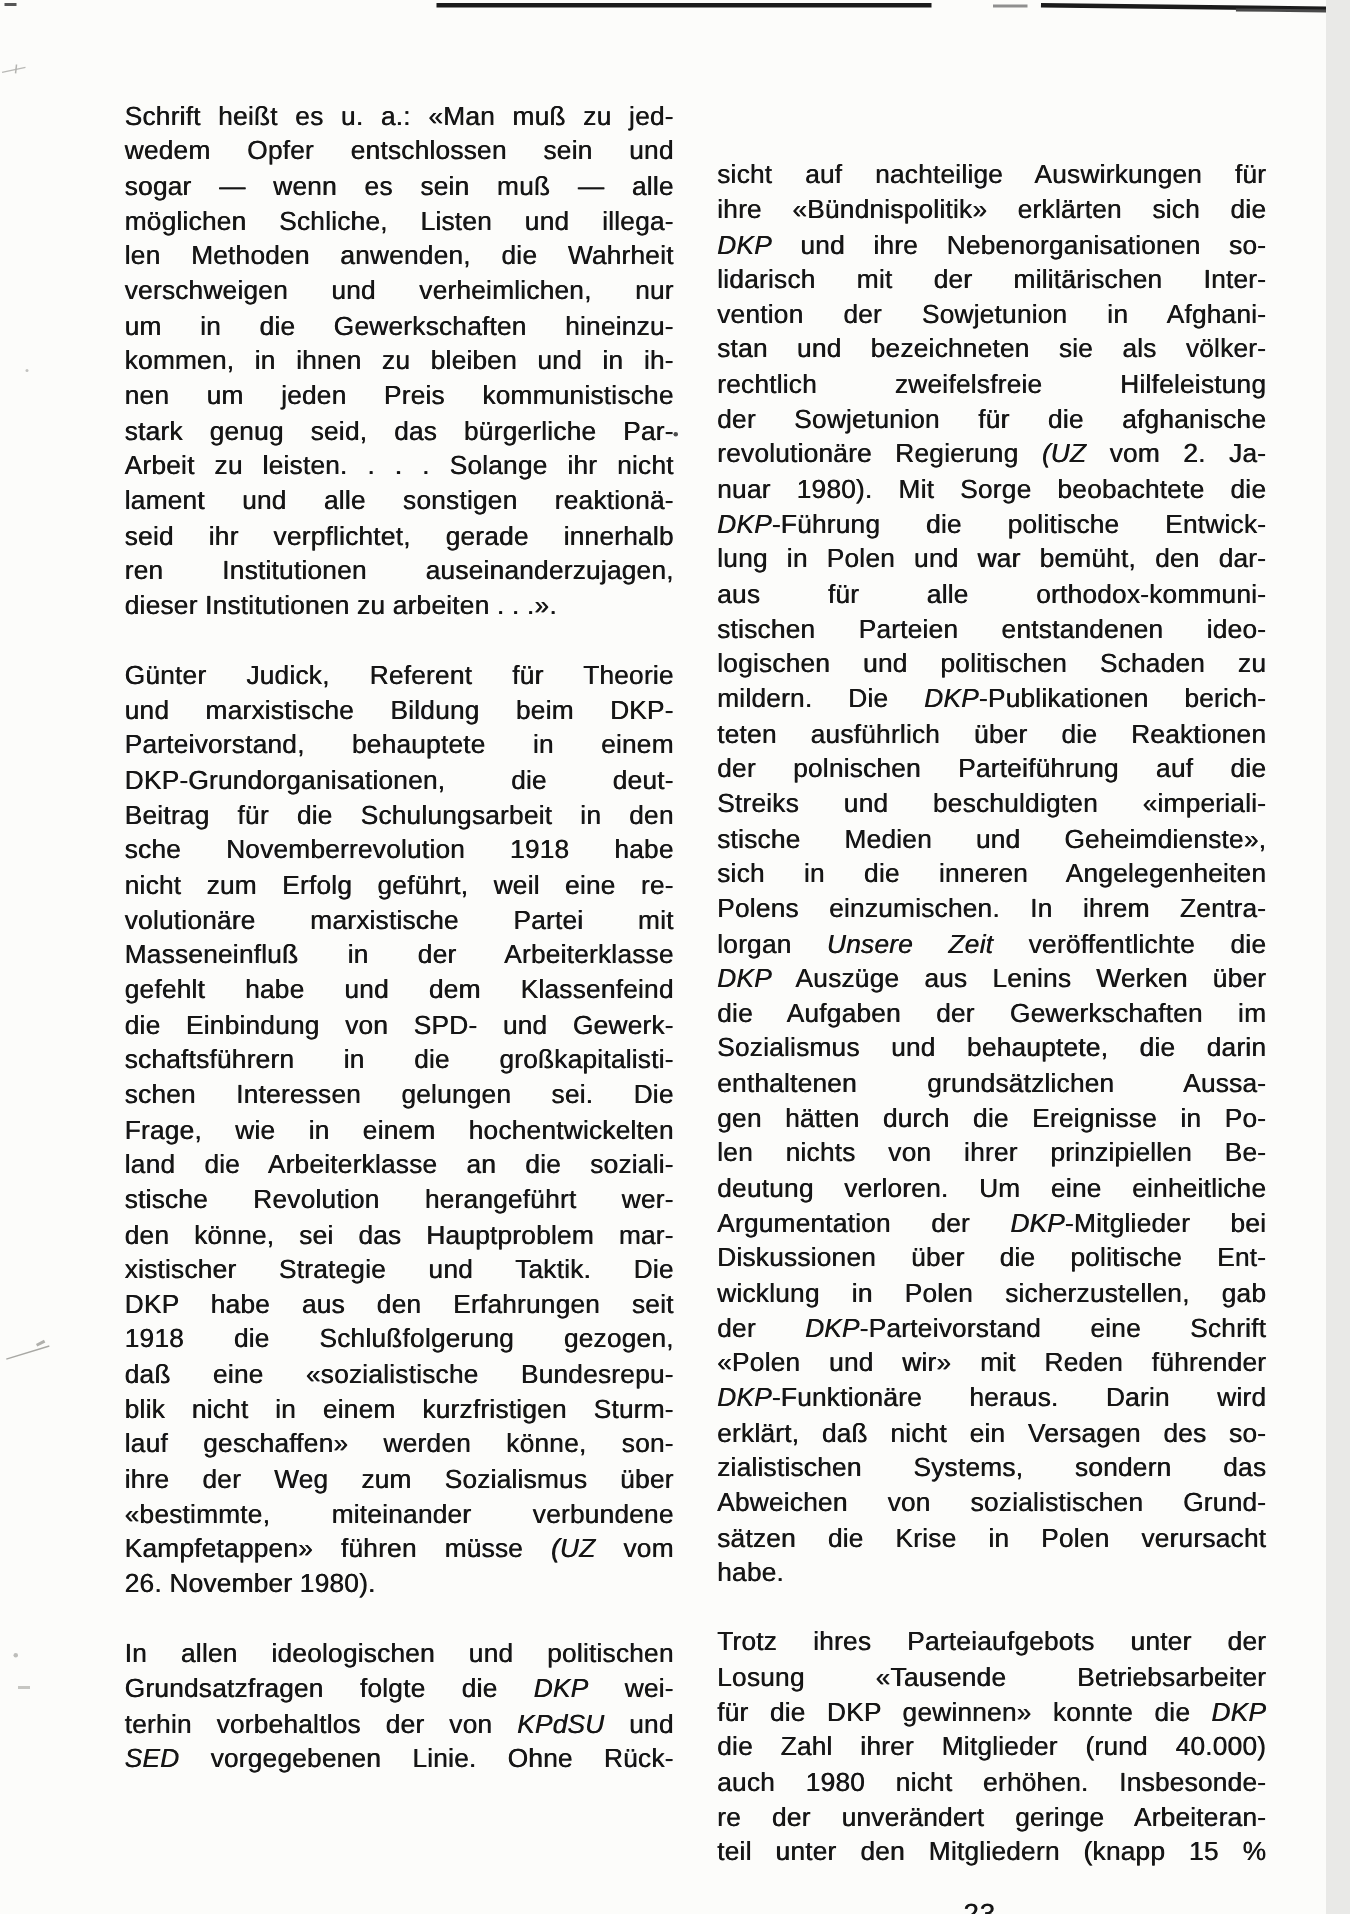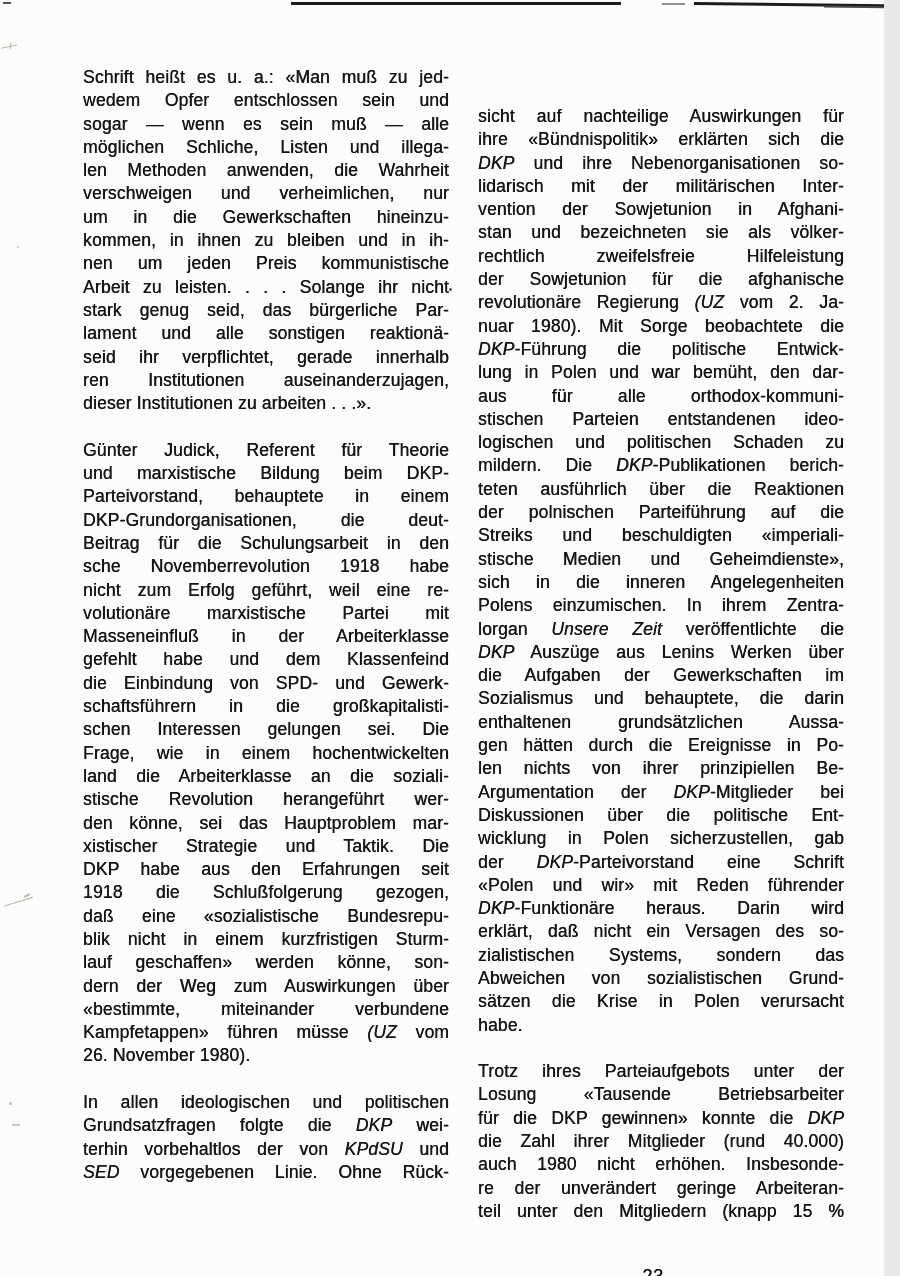--- a/index.html
+++ b/index.html
@@ -75,22 +75,22 @@
       <div class="para">
         <div class="line">Schrift heißt es u. a.: «Man muß zu jed-</div>
         <div class="line">wedem Opfer entschlossen sein und</div>
         <div class="line">sogar — wenn es sein muß — alle</div>
         <div class="line">möglichen Schliche, Listen und illega-</div>
         <div class="line">len Methoden anwenden, die Wahrheit</div>
         <div class="line">verschweigen und verheimlichen, nur</div>
         <div class="line">um in die Gewerkschaften hineinzu-</div>
         <div class="line">kommen, in ihnen zu bleiben und in ih-</div>
         <div class="line">nen um jeden Preis kommunistische</div>
+        <div class="line">stark genug seid, das bürgerliche Par-</div>
         <div class="line">Arbeit zu leisten. . . . Solange ihr nicht</div>
-        <div class="line">stark genug seid, das bürgerliche Par-</div>
         <div class="line">lament und alle sonstigen reaktionä-</div>
         <div class="line">seid ihr verpflichtet, gerade innerhalb</div>
         <div class="line">ren Institutionen auseinanderzujagen,</div>
         <div class="line lastline">dieser Institutionen zu arbeiten . . .».</div>
       </div>
       <div class="para">
         <div class="line">Günter Judick, Referent für Theorie</div>
         <div class="line">und marxistische Bildung beim DKP-</div>
         <div class="line">Parteivorstand, behauptete in einem</div>
         <div class="line">DKP-Grundorganisationen, die deut-</div>
@@ -106,21 +106,21 @@
         <div class="line">Frage, wie in einem hochentwickelten</div>
         <div class="line">land die Arbeiterklasse an die soziali-</div>
         <div class="line">stische Revolution herangeführt wer-</div>
         <div class="line">den könne, sei das Hauptproblem mar-</div>
         <div class="line">xistischer Strategie und Taktik. Die</div>
         <div class="line">DKP habe aus den Erfahrungen seit</div>
         <div class="line">1918 die Schlußfolgerung gezogen,</div>
         <div class="line">daß eine «sozialistische Bundesrepu-</div>
         <div class="line">blik nicht in einem kurzfristigen Sturm-</div>
         <div class="line">lauf geschaffen» werden könne, son-</div>
-        <div class="line">dern der Weg zum Auswirkungen über</div>
+        <div class="line">ihre der Weg zum Sozialismus über</div>
         <div class="line">«bestimmte, miteinander verbundene</div>
         <div class="line">Kampfetappen» führen müsse <i>(UZ</i> vom</div>
         <div class="line lastline">26. November 1980).</div>
       </div>
       <div class="para">
         <div class="line">In allen ideologischen und politischen</div>
         <div class="line">Grundsatzfragen folgte die <i>DKP</i> wei-</div>
         <div class="line">terhin vorbehaltlos der von <i>KPdSU</i> und</div>
         <div class="line"><i>SED</i> vorgegebenen Linie. Ohne Rück-</div>
       </div>
@@ -149,20 +149,21 @@
         <div class="line">stische Medien und Geheimdienste»,</div>
         <div class="line">sich in die inneren Angelegenheiten</div>
         <div class="line">Polens einzumischen. In ihrem Zentra-</div>
         <div class="line">lorgan <i>Unsere Zeit</i> veröffentlichte die</div>
         <div class="line"><i>DKP</i> Auszüge aus Lenins Werken über</div>
         <div class="line">die Aufgaben der Gewerkschaften im</div>
         <div class="line">Sozialismus und behauptete, die darin</div>
         <div class="line">enthaltenen grundsätzlichen Aussa-</div>
         <div class="line">gen hätten durch die Ereignisse in Po-</div>
         <div class="line">len nichts von ihrer prinzipiellen Be-</div>
+        <div class="line">deutung verloren. Um eine einheitliche</div>
         <div class="line">Argumentation der <i>DKP</i>-Mitglieder bei</div>
         <div class="line">Diskussionen über die politische Ent-</div>
         <div class="line">wicklung in Polen sicherzustellen, gab</div>
         <div class="line">der <i>DKP</i>-Parteivorstand eine Schrift</div>
         <div class="line">«Polen und wir» mit Reden führender</div>
         <div class="line"><i>DKP</i>-Funktionäre heraus. Darin wird</div>
         <div class="line">erklärt, daß nicht ein Versagen des so-</div>
         <div class="line">zialistischen Systems, sondern das</div>
         <div class="line">Abweichen von sozialistischen Grund-</div>
         <div class="line">sätzen die Krise in Polen verursacht</div>

